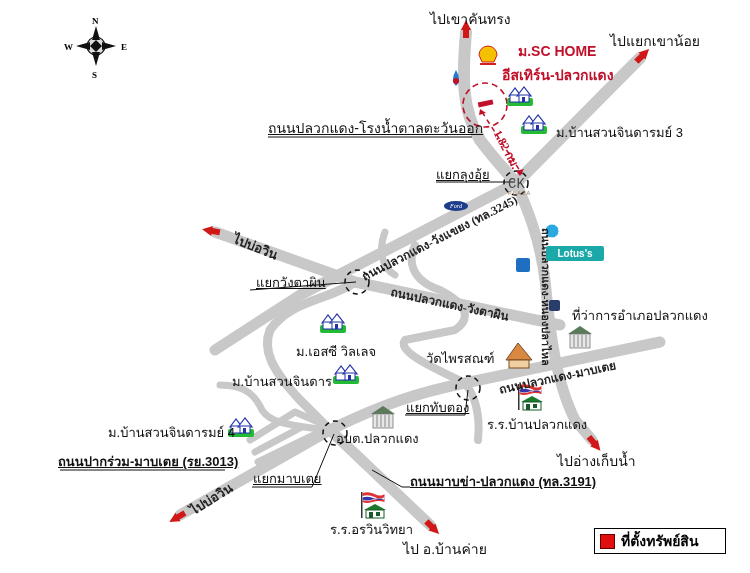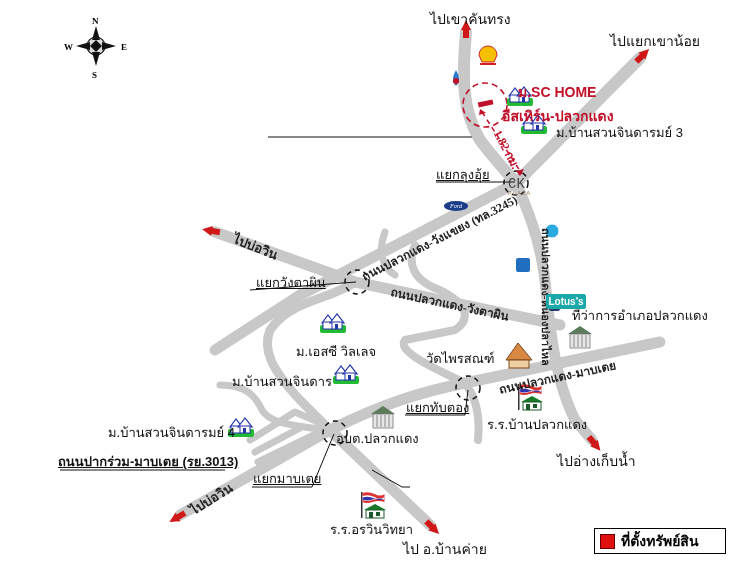--- a/index.html
+++ b/index.html
@@ -2,27 +2,27 @@
 <html><head>
 <meta charset="utf-8">
 <style>
   html, body { margin:0; padding:0; background:#ffffff; }
   body { width:750px; height:573px; overflow:hidden; font-family:"DejaVu Serif", "Liberation Serif", serif; }
   #map { position:relative; width:750px; height:573px; }
   svg { position:absolute; left:0; top:0; }
   .lbl { position:absolute; font-family:Liberation Sans, sans-serif; font-size:13px; color:#111; white-space:nowrap; line-height:1; }
   .lbl.u { text-decoration:underline; }
   .lbl.b { font-weight:bold; }
-  .lbl.red { color:#c0102a; font-weight:bold; font-size:14px;margin-top:41px; }
+  .lbl.red { color:#c0102a; font-weight:bold; font-size:14px; }
   .rot { position:absolute; font-family:"Liberation Serif","DejaVu Serif",serif; font-size:12px; font-weight:bold; color:#222; white-space:nowrap; transform-origin:0 0; line-height:1; }
   .legend { position:absolute; left:594px; top:528px; width:132px; height:26px; border:1px solid #000; background:#fff; display:flex; align-items:center; box-sizing:border-box; padding-left:5px; }
   .legend .sw { width:13px; height:13px; background:#e01010; border:1px solid #600; margin-right:6px; }
   .legend span { font-family:"Liberation Serif","DejaVu Serif",serif; font-size:14px; font-weight:bold; }
   .compass-letter { position:absolute; font-family:"Liberation Serif","DejaVu Serif",serif; font-size:9px; font-weight:bold; }
-  .lotus { position:absolute; left:546px; top:246px; width:40px; height:15px; background:#1aa8a8; color:#fff; font-family:"Liberation Sans",sans-serif; font-size:10px; font-weight:bold; display:flex; align-items:center; justify-content:center; border-radius:2px;margin-top:48px; }
+  .lotus { position:absolute; left:546px; top:246px; width:58px; height:15px; background:#1aa8a8; color:#fff; font-family:"Liberation Sans",sans-serif; font-size:10px; font-weight:bold; display:flex; align-items:center; justify-content:center; border-radius:2px; }
   .ck { position:absolute; left:508px; top:177px; font-family:Liberation Mono, monospace; font-size:14px; color:#444; line-height:1; }
   .ck small { display:block; font-size:6px; color:#a08060; letter-spacing:1px; }
 </style>
 </head>
 <body>
 
 <div id="map">
 <svg width="750" height="573" viewBox="0 0 750 573">
   <defs>
     <g id="house">
@@ -170,25 +170,27 @@
 <span class="lbl" style="left:610px;top:34px;font-size:14px">ไปแยกเขาน้อย</span>
 <span class="rot" style="left:236px;top:232px;transform:rotate(22deg);font-size:13px">ไปบ่อวิน</span>
 <span class="rot" style="left:188px;top:506px;transform:rotate(-32deg);font-size:13px">ไปบ่อวิน</span>
 <span class="lbl" style="left:403px;top:542px;font-size:14px">ไป อ.บ้านค่าย</span>
 <span class="lbl" style="left:557px;top:454px;font-size:14px">ไปอ่างเก็บน้ำ</span>
 
 <span class="lbl red" style="left:518px;top:44px">ม.SC HOME</span>
 <span class="lbl red" style="left:502px;top:68px">อีสเทิร์น-ปลวกแดง</span>
 <span class="rot" style="left:502px;top:128px;transform:rotate(62deg);color:#c0102a;font-size:12px">1.82 กม.</span>
 
+<span class="lbl u" style="left:268px;top:121px;font-size:14px">ถนนปลวกแดง-โรงน้ำตาลตะวันออก</span>
 <span class="rot" style="left:360px;top:272px;transform:rotate(-27deg)">ถนนปลวกแดง-วังแขยง (ทล.3245)</span>
 <span class="rot" style="left:392px;top:286px;transform:rotate(12deg)">ถนนปลวกแดง-วังตาผิน</span>
 <span class="rot" style="left:551px;top:228px;transform:rotate(90deg);font-size:11px">ถนนปลวกแดง-หนองปลาไหล</span>
 <span class="rot" style="left:498px;top:384px;transform:rotate(-12deg)">ถนนปลวกแดง-มาบเตย</span>
 <span class="lbl u b" style="left:58px;top:455px;font-size:13px">ถนนปากร่วม-มาบเตย (รย.3013)</span>
+<span class="lbl u b" style="left:410px;top:475px;font-size:13px">ถนนมาบข่า-ปลวกแดง (ทล.3191)</span>
 
 <span class="lbl u" style="left:436px;top:168px">แยกลุงอุ้ย</span>
 <span class="lbl u" style="left:256px;top:276px">แยกวังตาผิน</span>
 <span class="lbl u" style="left:406px;top:401px">แยกทับตอง</span>
 <span class="lbl u" style="left:253px;top:472px">แยกมาบเตย</span>
 
 <span class="lbl" style="left:556px;top:126px">ม.บ้านสวนจินดารมย์ 3</span>
 <span class="lbl" style="left:572px;top:309px">ที่ว่าการอำเภอปลวกแดง</span>
 <span class="lbl" style="left:426px;top:352px">วัดไพรสณฑ์</span>
 <span class="lbl" style="left:487px;top:418px">ร.ร.บ้านปลวกแดง</span>

